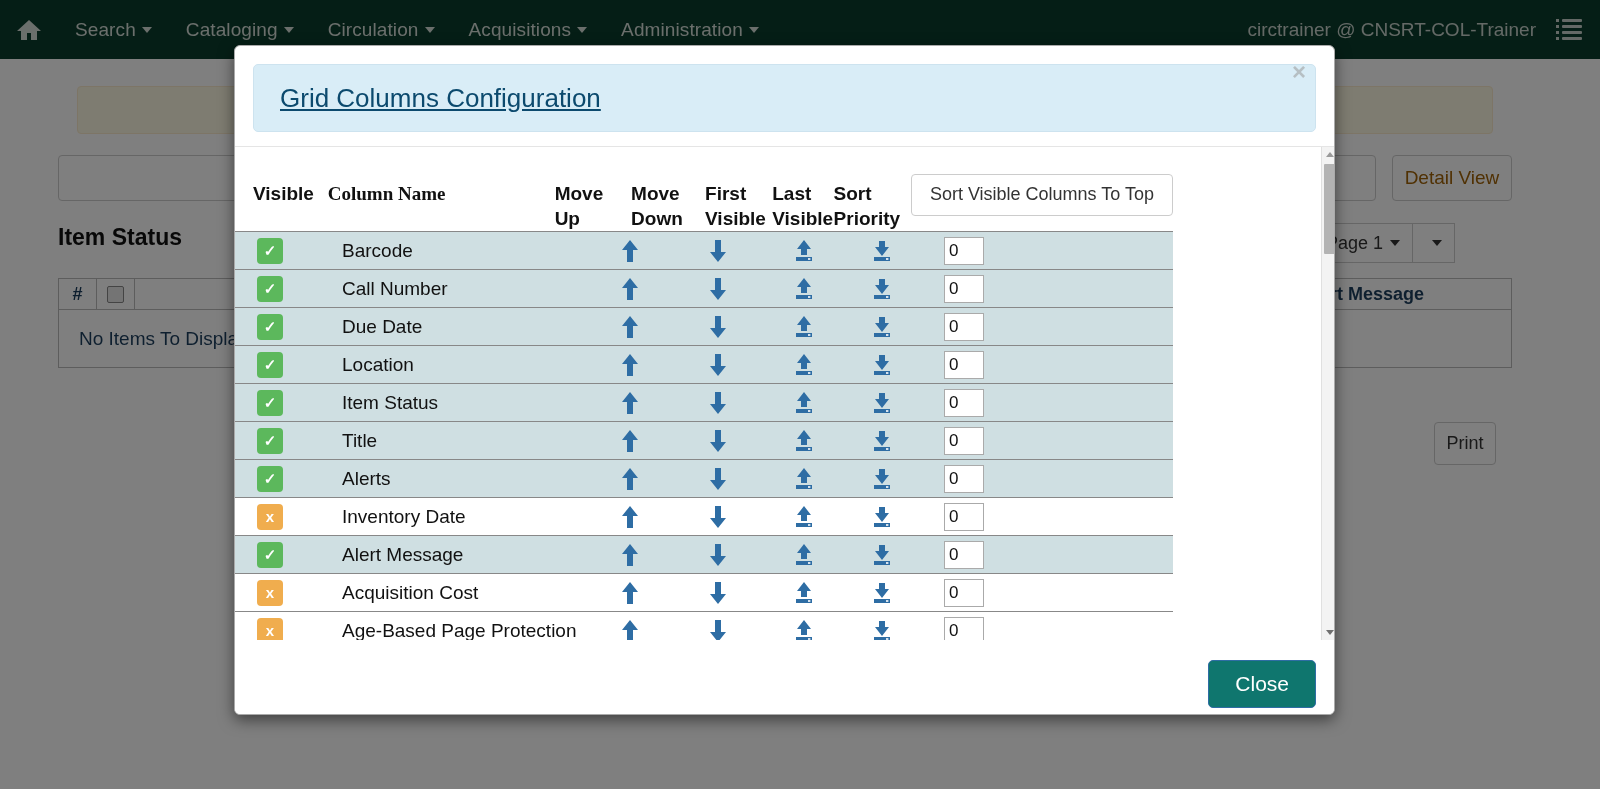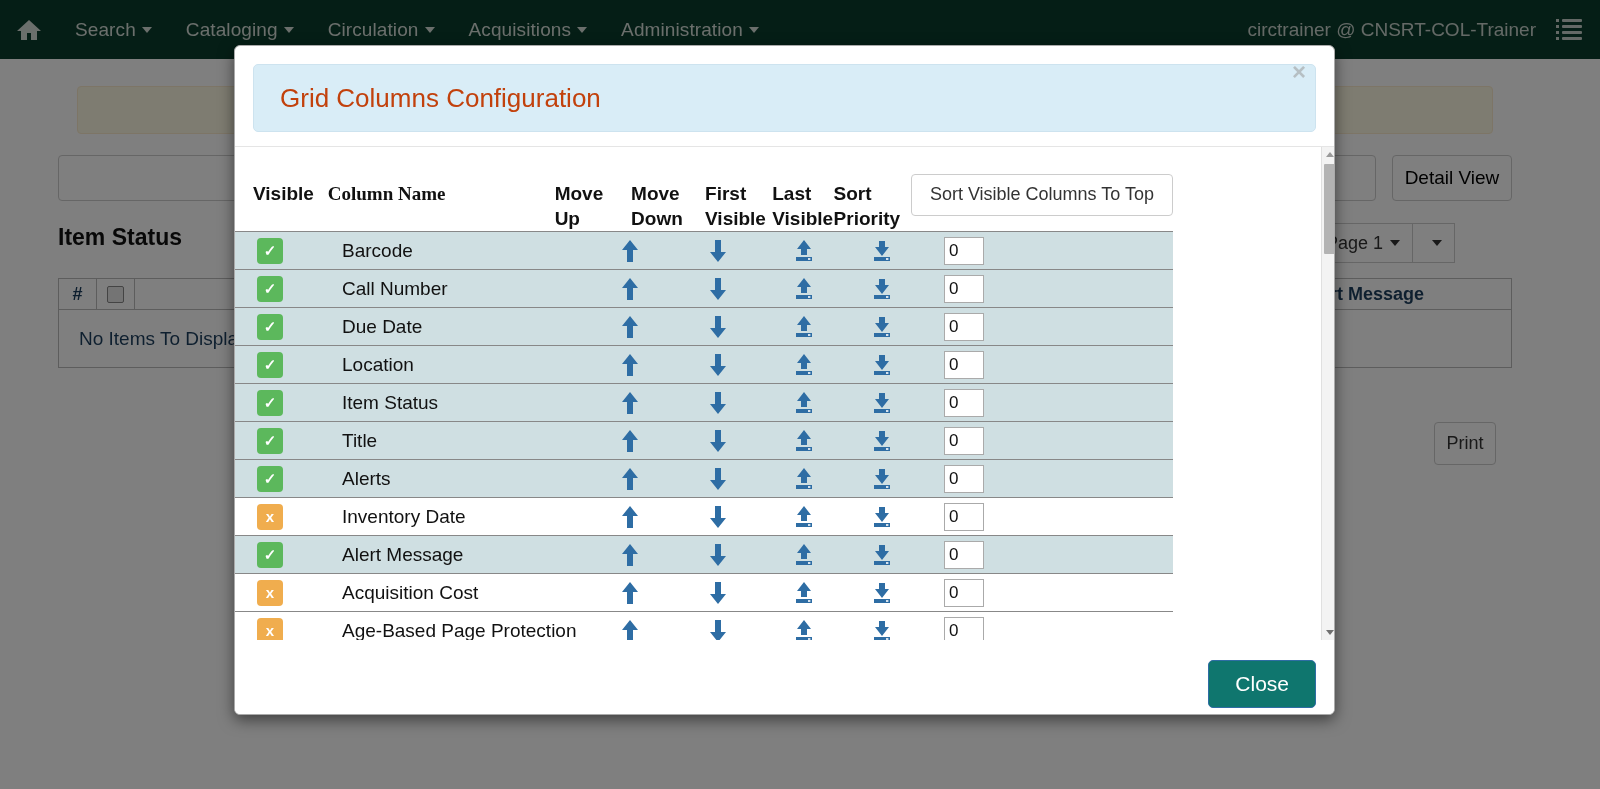--- a/index.html
+++ b/index.html
@@ -58,21 +58,21 @@
   .search-row {
     position: absolute; left: 58px; top: 96px; width: 1318px; height: 46px;
   }
   .search-input {
     width: 100%; height: 46px; border: 1px solid #ccc; border-radius: 4px;
     background: #fff;
   }
   .detail-view-btn {
     position: absolute; left: 1392px; top: 96px; width: 120px; height: 46px;
     background: #fff; border: 1px solid #ccc; border-radius: 4px;
-    font-size: 19px; color: #000000; display: flex; align-items: center; justify-content: center;
+    font-size: 19px; color: #a16207; display: flex; align-items: center; justify-content: center;
   }
   .item-status-title {
     position: absolute; left: 58px; top: 165px;
     font-size: 23px; font-weight: bold; color: #111;
   }
   .pager {
     position: absolute; left: 1262px; top: 164px; display: flex; align-items: stretch; height: 40px;
   }
   .pager > div {
     border: 1px solid #ccc; background: #fff; font-size: 18px; color: #333;
@@ -122,21 +122,21 @@
     position: absolute; left: 234px; top: 45px; width: 1101px; height: 670px;
     background: #ffffff; border: 1px solid #aaa; border-radius: 6px;
     box-shadow: 0 5px 15px rgba(0,0,0,.5);
     z-index: 60; overflow: hidden;
   }
   .modal-header-wrap { position: relative; padding: 18px 18px 0 18px; }
   .modal-header {
     background: #d9edf7; border: 1px solid #cde3ef; border-radius: 5px;
     height: 68px; display: flex; align-items: center; padding-left: 26px;
   }
-  .modal-title { color: #c2410c; font-size: 26px; }
+  .modal-title { color: #0c4a6e; font-size: 26px; text-decoration: underline; }
   .modal-close {
     position: absolute; right: 24px; top: 12px;
     color: #9a9a9a; font-size: 24px; line-height: 1; font-weight: bold;
     opacity: .55; cursor: pointer; background: none; border: none; padding: 2px 4px;
   }
   .modal-sep {
     position: absolute; left: 0; top: 100px; width: 1100px; height: 1px; background: #e5e5e5;
   }
 
   .grid-wrap {

